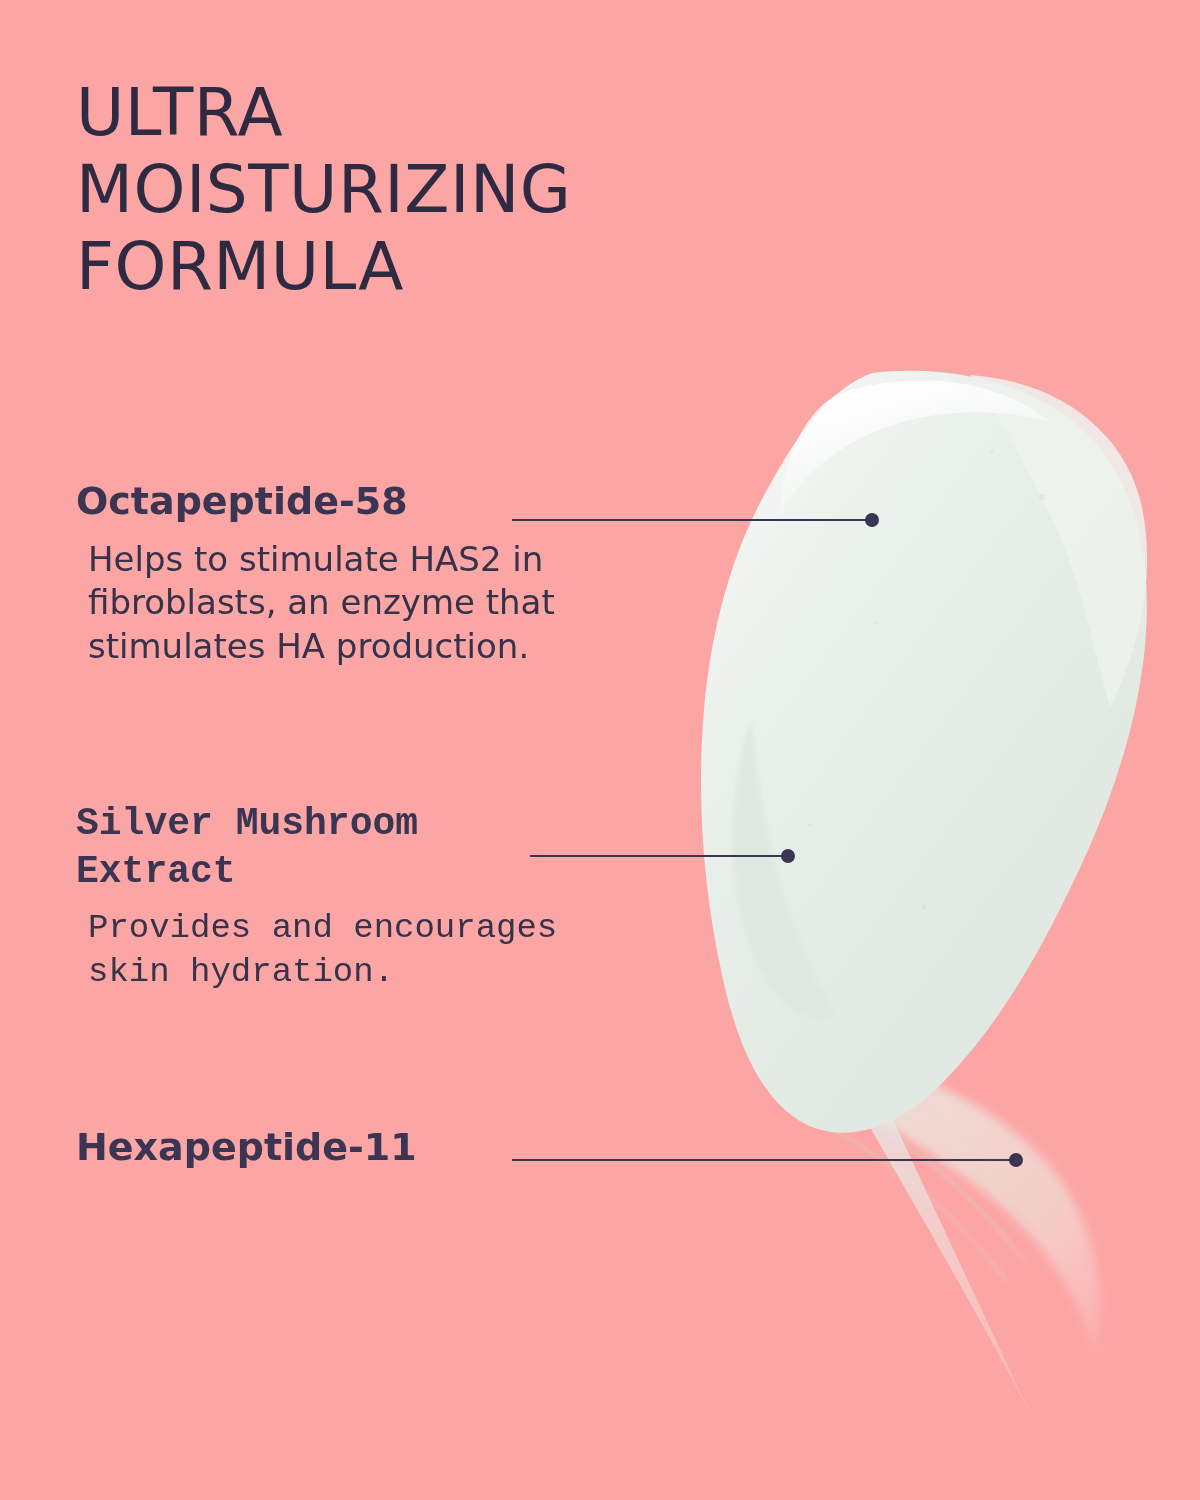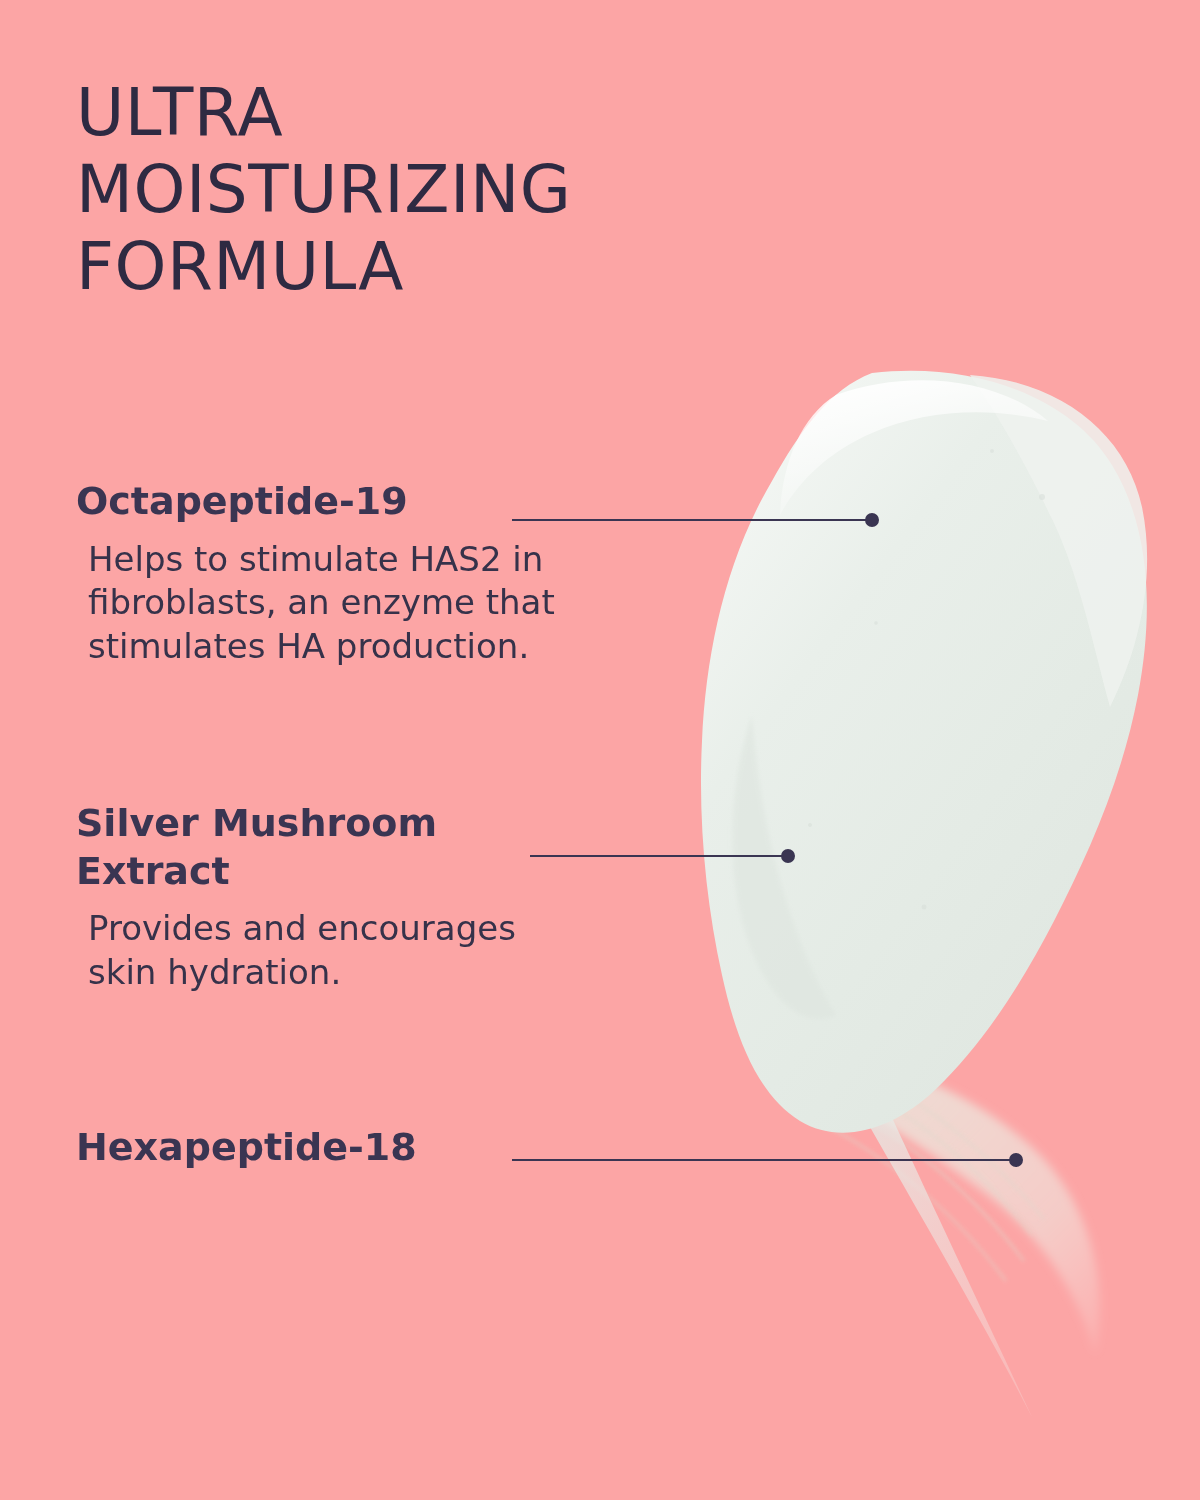--- a/index.html
+++ b/index.html
@@ -51,21 +51,21 @@
     font-size: 34px;
     font-weight: 400;
     color: #36324a;
     line-height: 1.28;
     margin: 12px;
     max-width: 640px;
     white-space: pre-line;
   }
 
   #ing-0 { top: 478px; }
-  #ing-1 { top: 800px; }
+  #ing-1 { top: 800px; font-family: Liberation Mono, monospace; }
   #ing-2 { top: 1124px; }
 
   
   .swatch-wrap {
     position: absolute;
     left: 640px;
     top: 355px;
     width: 520px;
     height: 1080px;
   }
@@ -171,30 +171,30 @@
 
       <line x1="530" y1="856" x2="782" y2="856"></line>
       <circle cx="788" cy="856" r="6"></circle>
 
       <line x1="512" y1="1160" x2="1010" y2="1160"></line>
       <circle cx="1016" cy="1160" r="6"></circle>
     </g>
   </svg>
 
   <div class="ingredient" id="ing-0">
-    <p class="ing-name">Octapeptide-19</p>
+    <p class="ing-name">Octapeptide-58</p>
     <p class="ing-desc">Helps to stimulate HAS2 in
 fibroblasts, an enzyme that
 stimulates HA production.</p>
   </div>
 
   <div class="ingredient" id="ing-1">
     <p class="ing-name">Silver Mushroom
 Extract</p>
     <p class="ing-desc">Provides and encourages
 skin hydration.</p>
   </div>
 
   <div class="ingredient" id="ing-2">
-    <p class="ing-name">Hexapeptide-18</p>
+    <p class="ing-name">Hexapeptide-11</p>
   </div>
 
 </div>
 
 </body></html>

